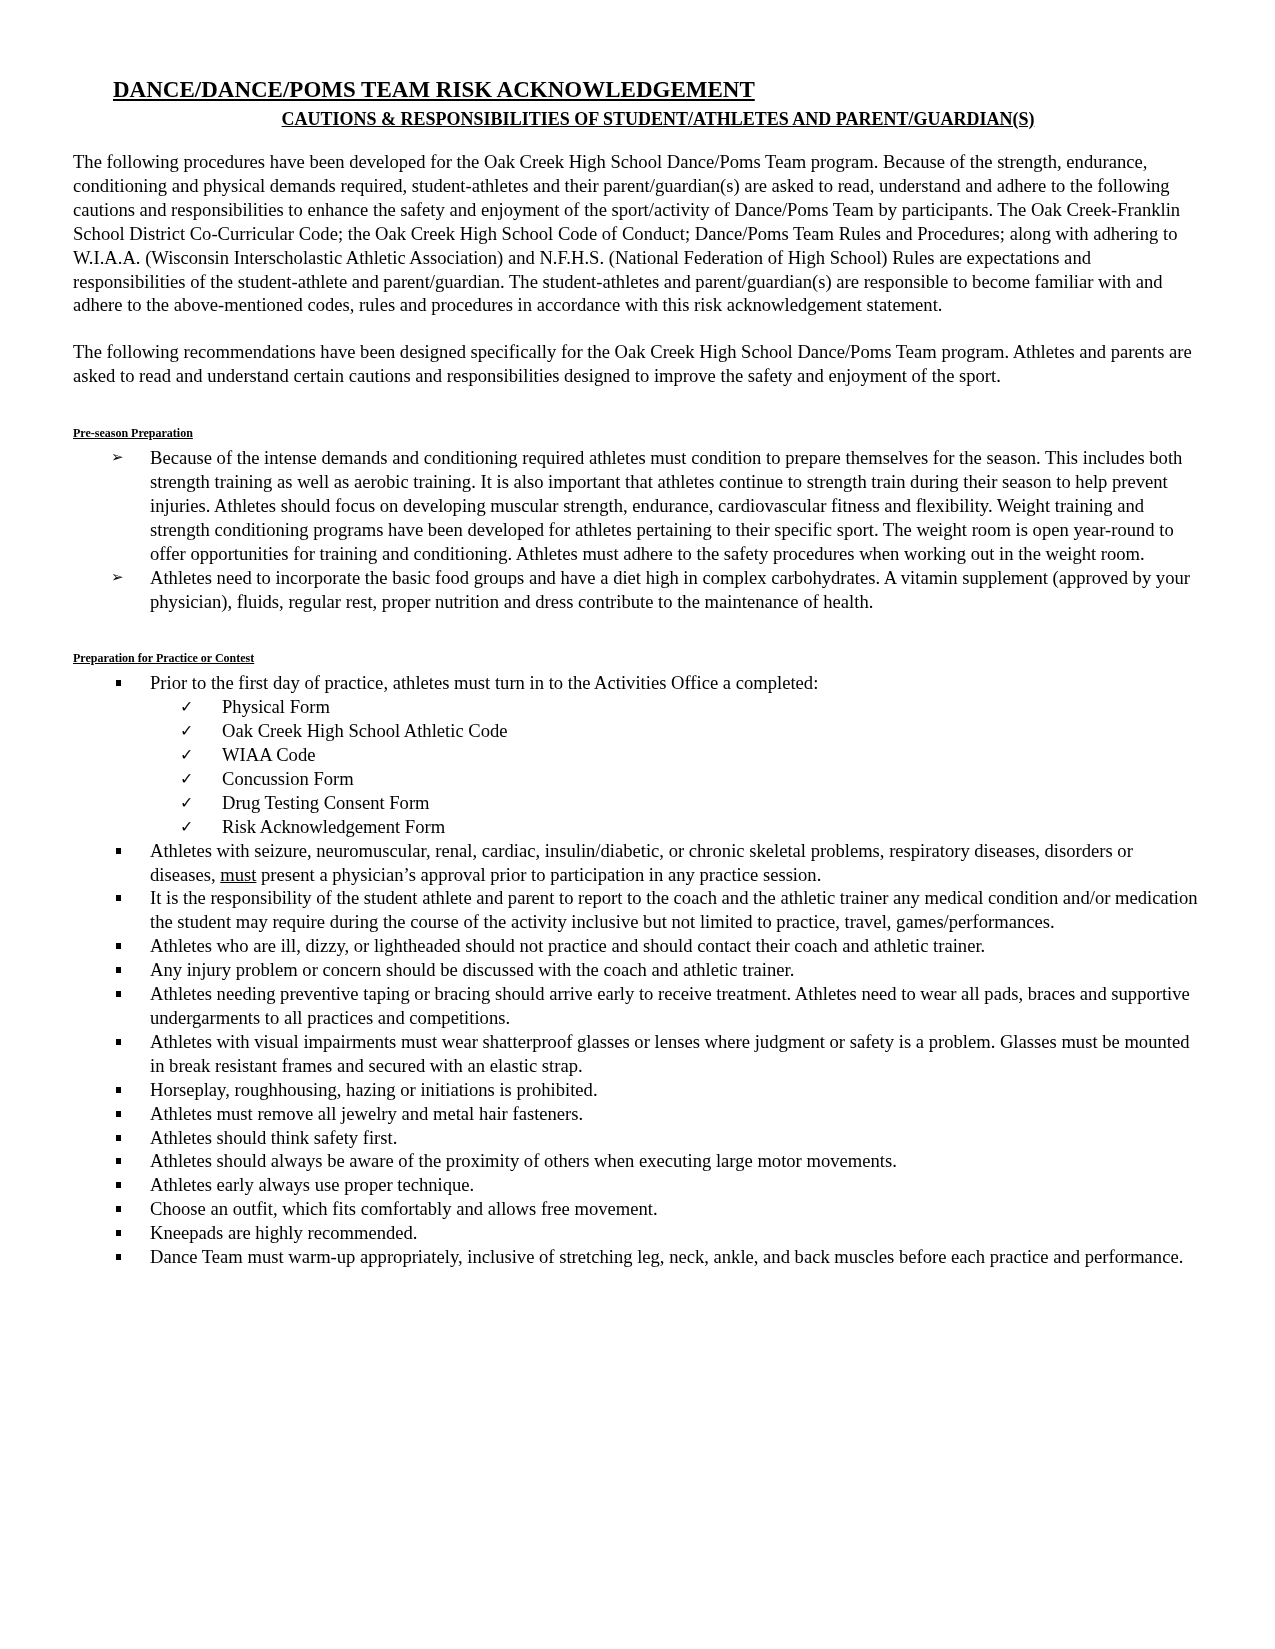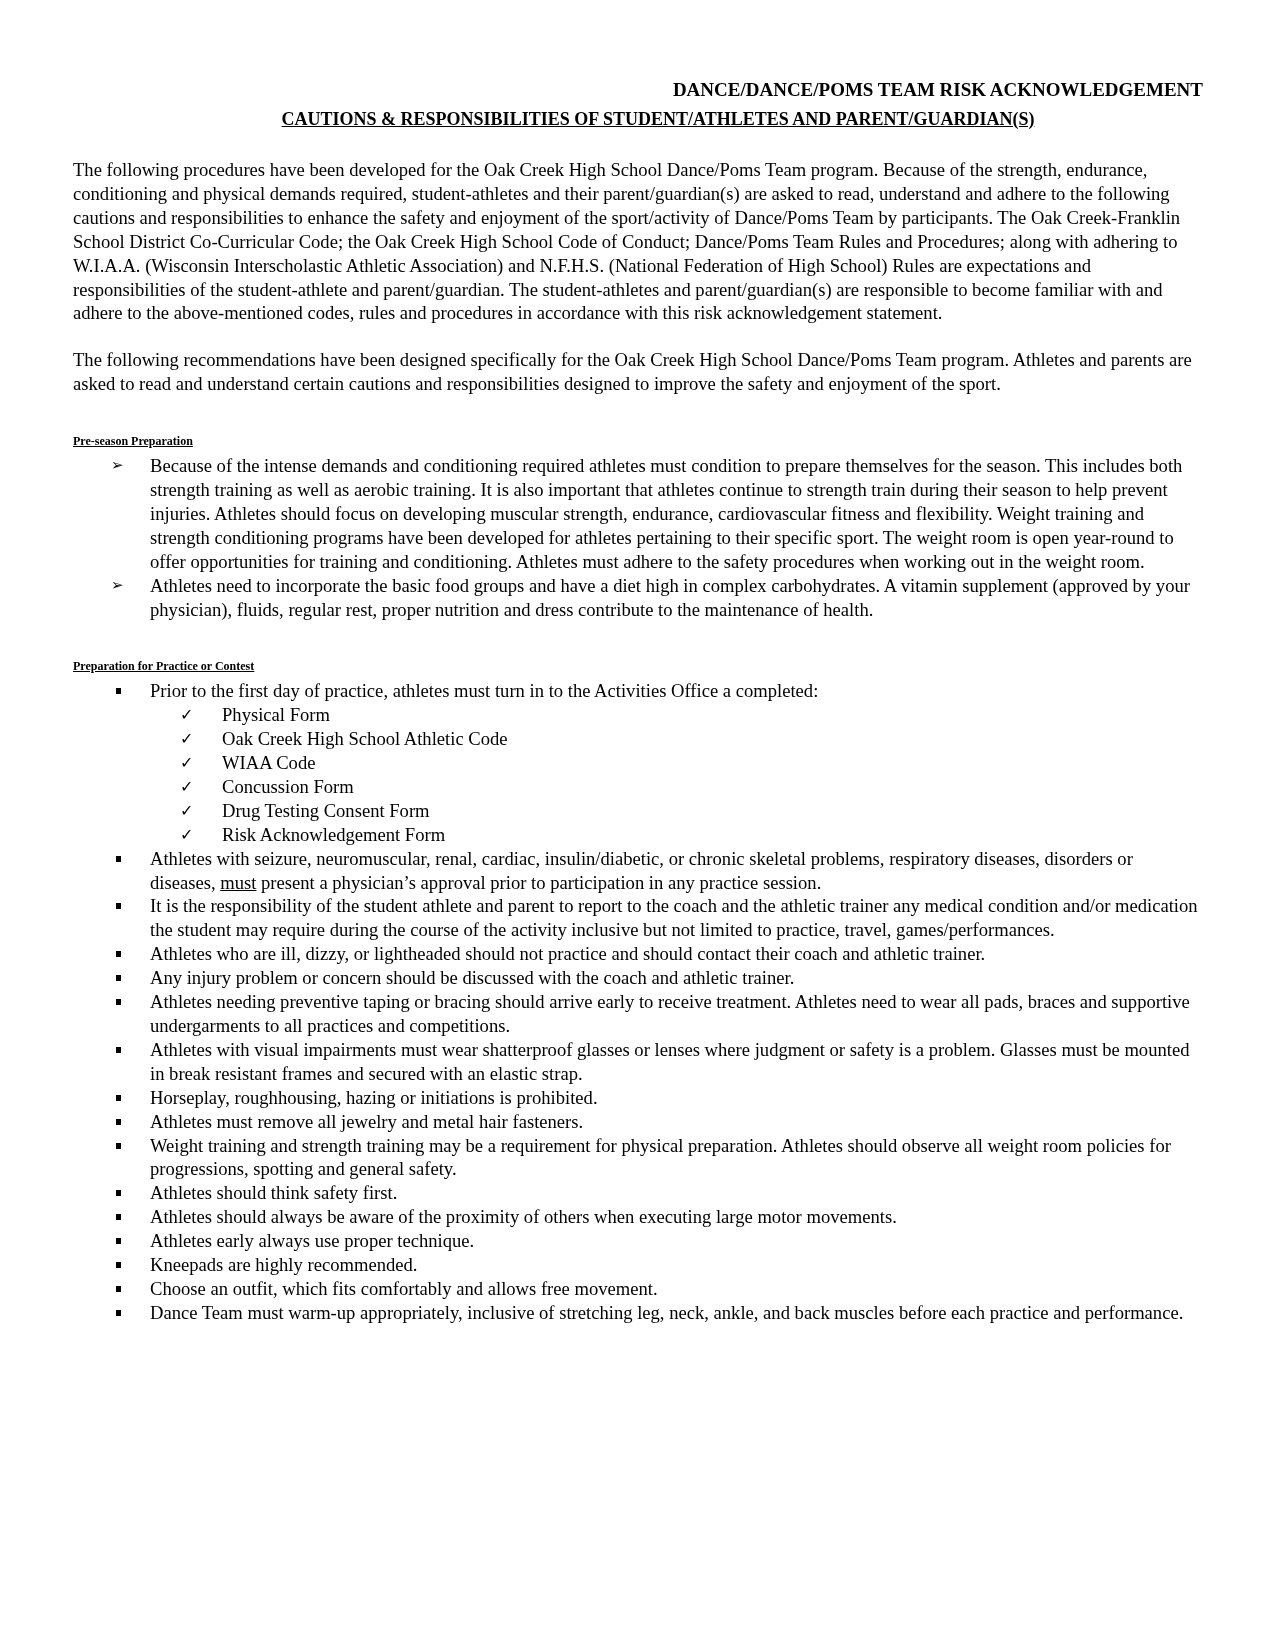--- a/index.html
+++ b/index.html
@@ -11,42 +11,43 @@
     color: #000000;
     overflow: hidden;
   }
   .page {
     position: absolute;
     left: 73px;
     top: 74px;
     width: 1130px;
   }
   .title {
-    text-align: right;
+    text-align: left;
     font-weight: bold;
-    font-size: 19px;
+    font-size: 23px;
     line-height: 32px;
+    text-decoration: underline;
     margin: 0 0 0 0;
     padding-left: 40px;
   }
   .subtitle {
     text-align: center;
     font-weight: bold;
     font-size: 18px;
     line-height: 26px;
     text-decoration: underline;
     margin: 0;
     padding-left: 40px;
   }
   .para {
     font-size: 18.6px;
     line-height: 23.9px;
     margin: 0;
   }
-  .p1 { margin-top: 26px; }
+  .p1 { margin-top: 18px; }
   .p2 { margin-top: 23px; }
   .heading {
     font-weight: bold;
     text-decoration: underline;
     font-size: 12px;
     line-height: 23.9px;
     margin: 34px 0 0 0;
   }
   ul.list {
     list-style: none;
@@ -129,23 +130,22 @@
         <span class="marker square-marker"></span>
         <span>Athletes with seizure, neuromuscular, renal, cardiac, insulin/diabetic, or chronic skeletal problems, respiratory diseases, disorders or diseases, </span><span class="u">must</span><span> present a physician’s approval prior to participation in any practice session.</span>
       </li>
       <li><span class="marker square-marker"></span><span>It is the responsibility of the student athlete and parent to report to the coach and the athletic trainer any medical condition and/or medication the student may require during the course of the activity inclusive but not limited to practice, travel, games/performances.</span></li>
       <li><span class="marker square-marker"></span><span>Athletes who are ill, dizzy, or lightheaded should not practice and should contact their coach and athletic trainer.</span></li>
       <li><span class="marker square-marker"></span><span>Any injury problem or concern should be discussed with the coach and athletic trainer.</span></li>
       <li><span class="marker square-marker"></span><span>Athletes needing preventive taping or bracing should arrive early to receive treatment.  Athletes need to wear all pads, braces and supportive undergarments to all practices and competitions.</span></li>
       <li><span class="marker square-marker"></span><span>Athletes with visual impairments must wear shatterproof glasses or lenses where judgment or safety is a problem.  Glasses must be mounted in break resistant frames and secured with an elastic strap.</span></li>
       <li><span class="marker square-marker"></span><span>Horseplay, roughhousing, hazing or initiations is prohibited.</span></li>
       <li><span class="marker square-marker"></span><span>Athletes must remove all jewelry and metal hair fasteners.</span></li>
-      <li><span class="marker square-marker"></span><span>Weight training and strength training may be a requirement for physical preparation.  Athletes should observe all weight room policies for progressions, spotting and general safety.</span></li>
       <li><span class="marker square-marker"></span></li>
       <li><span class="marker square-marker"></span><span>Athletes should think safety first.</span></li>
       <li><span class="marker square-marker"></span><span>Athletes should always be aware of the proximity of others when executing large motor movements.</span></li>
       <li><span class="marker square-marker"></span><span>Athletes early always use proper technique.</span></li>
+      <li><span class="marker square-marker"></span><span>Choose an outfit, which fits comfortably and allows free movement.</span></li>
       <li><span class="marker square-marker"></span><span>Kneepads are highly recommended.</span></li>
-      <li><span class="marker square-marker"></span><span>Choose an outfit, which fits comfortably and allows free movement.</span></li>
       <li><span class="marker square-marker"></span><span>Dance Team must warm-up appropriately, inclusive of stretching leg, neck, ankle, and back muscles before each practice and performance.</span></li>
     </ul>
   </section>
 </div>
 
 </body></html>

